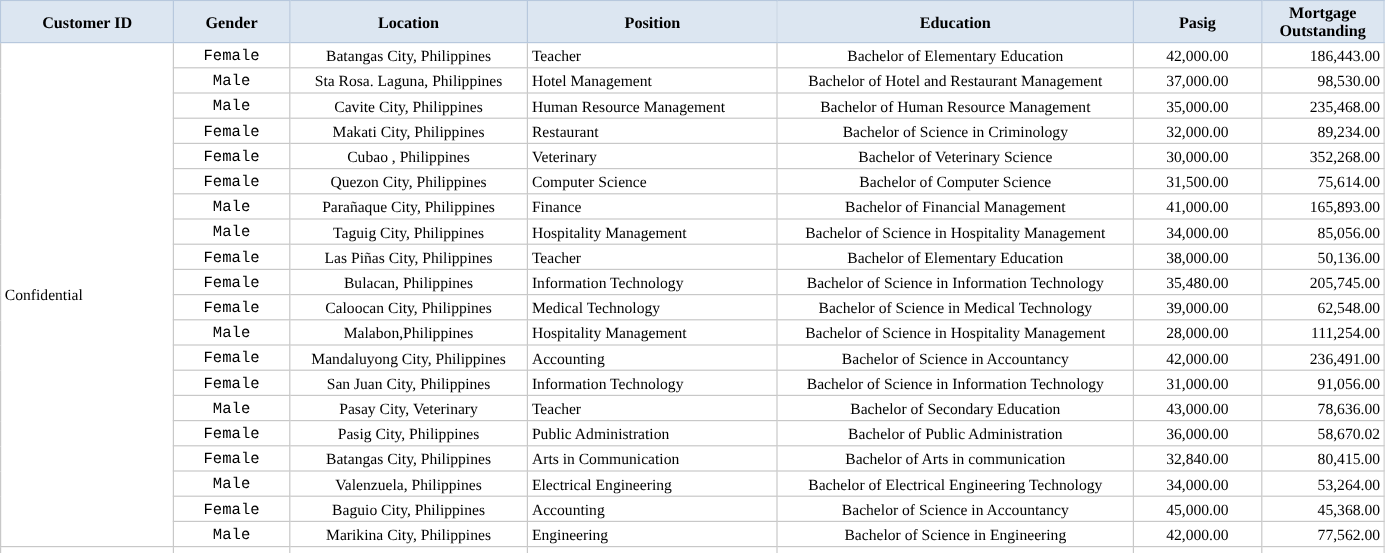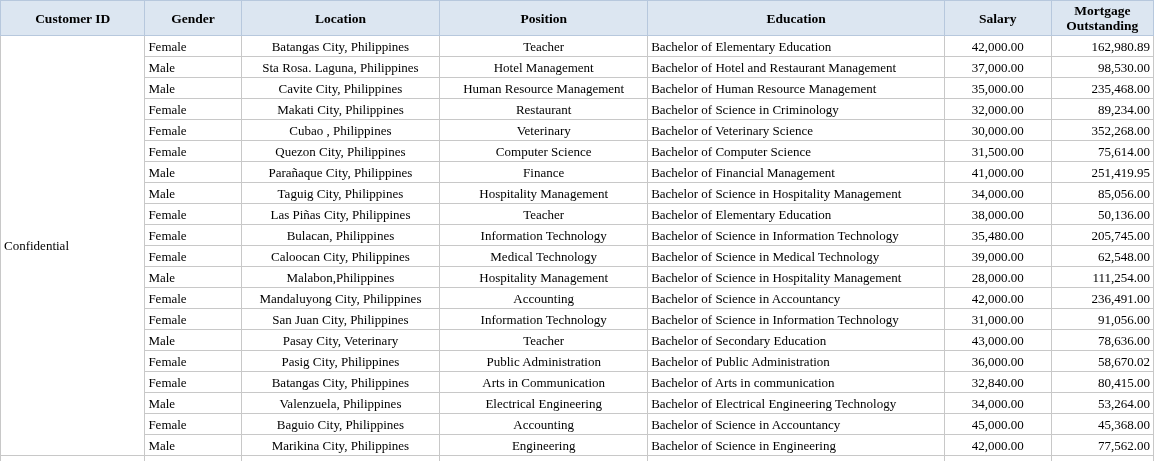--- a/index.html
+++ b/index.html
@@ -48,24 +48,24 @@
     white-space: normal;
   }
   
   td.confidential {
     background: #ffffff;
     border: 2px solid #5b7ba5;
     vertical-align: middle;
     font-weight: bold;
     font-size: 13.5px;
   }
-  td.c-gender   { text-align: left; }
+  td.c-gender   { text-align: center; font-family: Liberation Mono, monospace; }
   td.c-location { text-align: center; }
-  td.c-position { text-align: center; }
-  td.c-education{ }
+  td.c-position { text-align: left; }
+  td.c-education{ text-align: center; }
   td.c-salary   { text-align: center; padding-right: 5px; }
   td.c-mortgage { text-align: right; padding-right: 5px; }
   td.blank { background:#ffffff; }
   .col-id       { width: 141px; }
   .col-gender   { width: 94px; }
   .col-location { width: 194px; }
   .col-position { width: 203px; }
   .col-education{ width: 290px; }
   .col-salary   { width: 104px; }
   .col-mortgage { width: 100px; }
@@ -84,34 +84,34 @@
       <col class="col-salary">
       <col class="col-mortgage">
     </colgroup>
     <thead>
       <tr class="header-row">
         <th>Customer ID</th>
         <th>Gender</th>
         <th>Location</th>
         <th>Position</th>
         <th>Education</th>
-        <th>Salary</th>
+        <th>Pasig</th>
         <th>Mortgage Outstanding</th>
       </tr>
     </thead>
     <tbody>
 
       <tr>
         <td class="confidential" rowspan="20">Confidential</td>
         <td class="c-gender">Female</td>
         <td class="c-location">Batangas City, Philippines</td>
         <td class="c-position">Teacher</td>
         <td class="c-education">Bachelor of Elementary Education</td>
         <td class="c-salary">42,000.00</td>
-        <td class="c-mortgage">162,980.89</td>
+        <td class="c-mortgage">186,443.00</td>
       </tr>
       <tr>
         <td class="c-gender">Male</td>
         <td class="c-location">Sta Rosa. Laguna, Philippines</td>
         <td class="c-position">Hotel Management</td>
         <td class="c-education">Bachelor of Hotel and Restaurant Management</td>
         <td class="c-salary">37,000.00</td>
         <td class="c-mortgage">98,530.00</td>
       </tr>
       <tr>
@@ -145,21 +145,21 @@
         <td class="c-education">Bachelor of Computer Science</td>
         <td class="c-salary">31,500.00</td>
         <td class="c-mortgage">75,614.00</td>
       </tr>
       <tr>
         <td class="c-gender">Male</td>
         <td class="c-location">Parañaque City, Philippines</td>
         <td class="c-position">Finance</td>
         <td class="c-education">Bachelor of Financial Management</td>
         <td class="c-salary">41,000.00</td>
-        <td class="c-mortgage">251,419.95</td>
+        <td class="c-mortgage">165,893.00</td>
       </tr>
       <tr>
         <td class="c-gender">Male</td>
         <td class="c-location">Taguig City, Philippines</td>
         <td class="c-position">Hospitality Management</td>
         <td class="c-education">Bachelor of Science in Hospitality Management</td>
         <td class="c-salary">34,000.00</td>
         <td class="c-mortgage">85,056.00</td>
       </tr>
       <tr>

